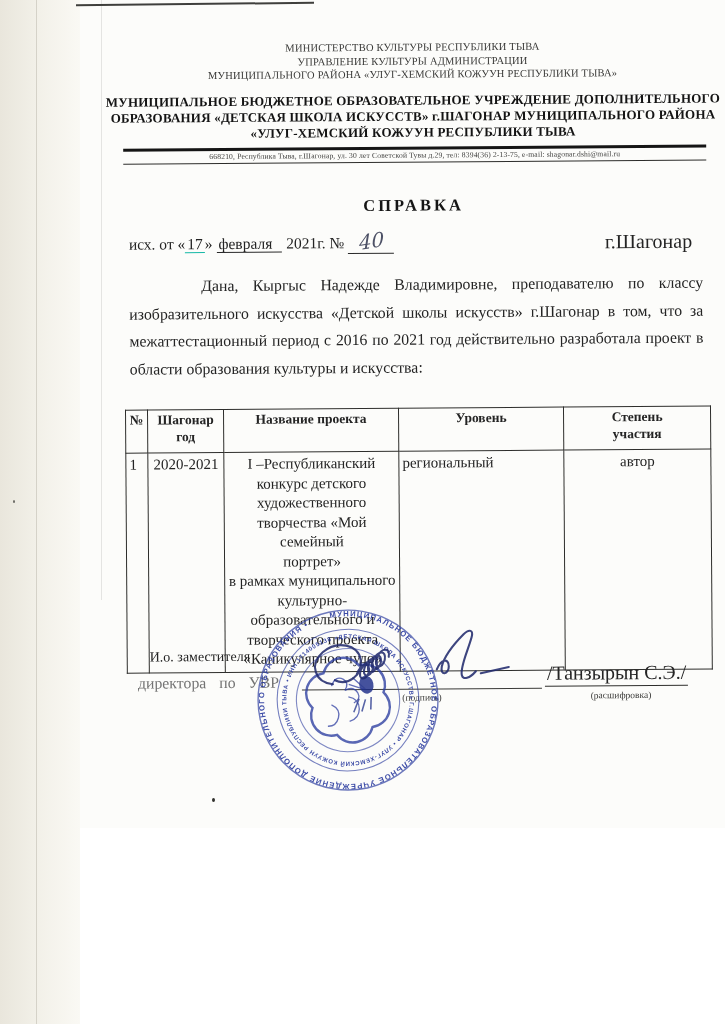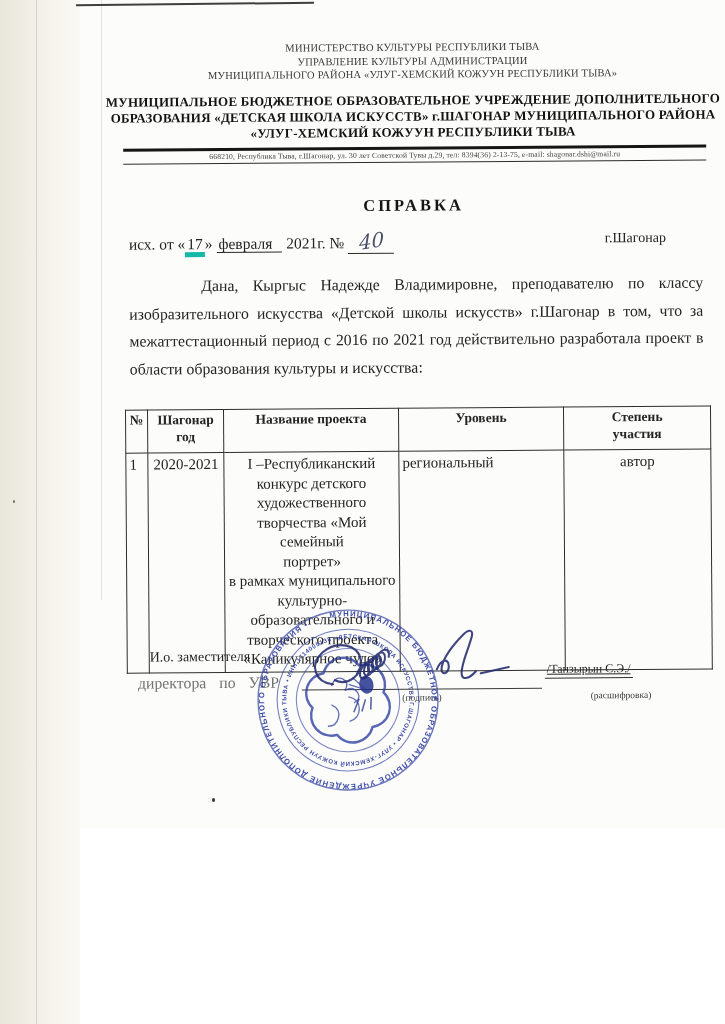--- a/index.html
+++ b/index.html
@@ -19,46 +19,46 @@
   .orgname{position:absolute;left:105px;top:93px;width:620px;text-align:center;
     font-weight:bold;font-size:13px;line-height:16px;color:#141414;letter-spacing:.2px;}
   .thick-rule{position:absolute;left:125px;top:147px;width:583px;height:3px;background:#151515;}
   .addr{position:absolute;left:125px;top:151px;width:583px;text-align:center;
     font-size:7.6px;color:#3c3c3a;letter-spacing:.15px;}
   .thin-rule{position:absolute;left:125px;top:162px;width:583px;height:1px;background:#2c2c2a;}
   
   .doc-title{position:absolute;left:110px;top:196px;width:610px;text-align:center;
     font-weight:bold;font-size:16.5px;letter-spacing:3px;color:#161616;}
   .ref-line{position:absolute;left:130px;top:229px;font-size:15.5px;color:#242424;}
-  .ref-line .u{border-bottom:5px solid #14b8a6;padding:0 2px;}
+  .ref-line .u{border-bottom:1px solid #14b8a6;padding:0 2px;}
   .ref-line .u-month{border-bottom:1px solid #2a2a2a;padding:0 10px 0 2px;}
   .hand-no{display:inline-block;border-bottom:1px solid #2a2a2a;width:46px;margin-left:4px;text-align:center;}
   .hand-no span{display:inline-block;font-style:italic;font-size:20px;color:#4d5166;
     transform:rotate(-9deg) skewX(-8deg);font-family:"DejaVu Serif",serif;}
-  .ref-city{position:absolute;left:606px;top:232px;font-size:14px;color:#242424;}
+  .ref-city{position:absolute;left:606px;top:232px;font-size:20px;color:#242424;}
   
   .body-par{position:absolute;left:130px;top:271px;width:574px;font-size:15.8px;line-height:27.5px;
     text-align:justify;text-indent:72px;color:#242424;}
   
   table.doc{position:absolute;left:125px;top:408px;border-collapse:collapse;table-layout:fixed;}
   table.doc td,table.doc th{border:1px solid #2e2e2c;vertical-align:top;padding:2px 3px;
     font-family:"Liberation Serif",serif;color:#242424;}
   table.doc th{font-weight:bold;font-size:13.5px;line-height:16.5px;text-align:center;white-space:pre-line;height:38px;}
   table.doc td{font-size:15px;line-height:19.5px;height:166px;}
   td.c-num{text-align:left;padding-left:5px;}
   td.c-year{text-align:center;}
   td.c-project{text-align:center;white-space:pre-line;}
   td.c-level{text-align:left;padding-left:8px;}
   td.c-role{text-align:center;}
   
   .sig-pos1{position:absolute;left:148px;top:648px;font-size:14px;color:#242424;}
   .sig-pos2{position:absolute;left:136px;top:673px;font-size:15.8px;color:#737373;word-spacing:9px;}
   .sig-line{position:absolute;left:300px;top:689px;width:240px;height:1px;background:#3a3a38;}
   .sig-cap1{position:absolute;left:300px;top:693px;width:240px;text-align:center;font-size:9.5px;color:#3a3a38;}
-  .sig-name{position:absolute;left:543px;top:663px;font-size:12px;color:#242424;border-bottom:1px solid #2e2e2c;padding:0 2px 1px 2px;text-decoration:underline;}
+  .sig-name{position:absolute;left:543px;top:663px;font-size:20px;color:#242424;border-bottom:1px solid #2e2e2c;padding:0 2px 1px 2px;}
   .sig-cap2{position:absolute;left:543px;top:692px;width:152px;text-align:center;font-size:9.5px;color:#3a3a38;}
   
   .stamp{position:absolute;left:250px;top:604px;width:192px;height:192px;transform:rotate(-12deg);opacity:.92;}
   .ink-sign{position:absolute;left:293px;top:626px;width:242px;height:78px;}
 </style>
 </head>
 <body>
 
 <div class="scan">
   <div class="left-strip"></div>

